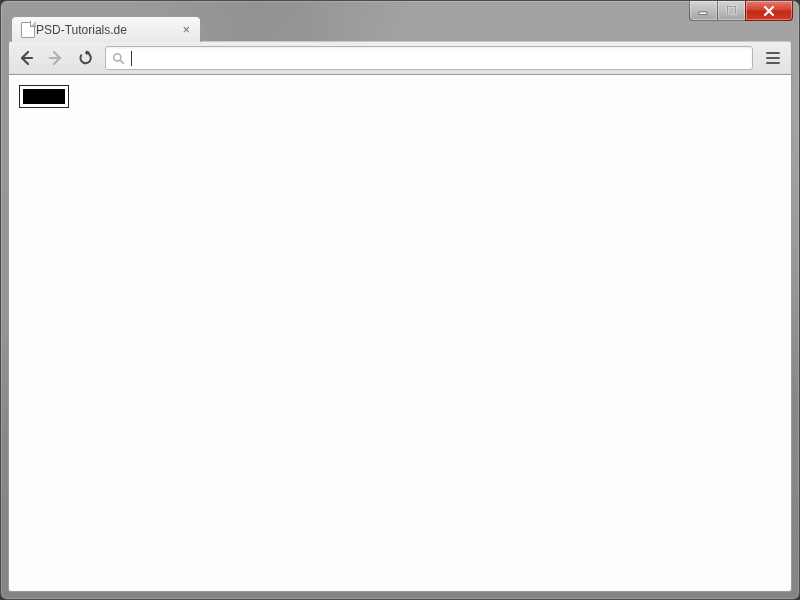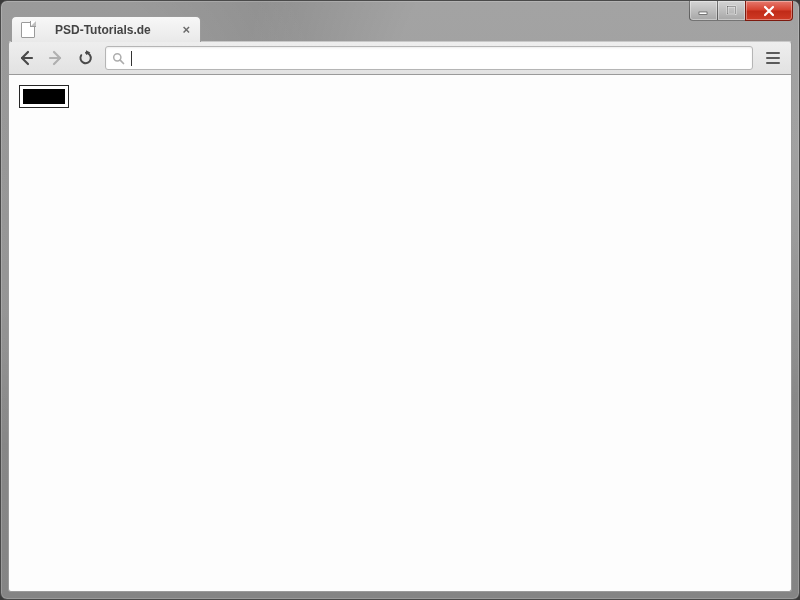--- a/index.html
+++ b/index.html
@@ -50,22 +50,22 @@
   
   .tab-strip {
     position: absolute; left: 10px; right: 10px; top: 15px; height: 26px;
     display: flex; align-items: flex-end; z-index: 10;
   }
   .tab {
     position: relative; height: 26px; min-width: 190px;
     background: linear-gradient(180deg,#f7f7f7,#e9e9e9);
     border: 1px solid #9a9a9a; border-bottom: none;
     border-top-left-radius: 5px; border-top-right-radius: 5px;
-    display: flex; align-items: center; gap: 20px;
-    padding: 0 8px 0 9px; font-size: 12px; color: #444; font-weight: bold;
+    display: flex; align-items: center; gap: 1px;
+    padding: 0 8px 0 9px; font-size: 12px; color: #444;
   }
   .tab .favicon {
     width: 14px; height: 16px; position: relative;
   }
   .tab .favicon .page {
     position: absolute; inset: 0; border: 1px solid #9a9a9a; background: #fff;
     border-radius: 1px;
   }
   .tab .favicon .fold {
     position: absolute; top: -1px; right: -1px; width: 6px; height: 6px;

